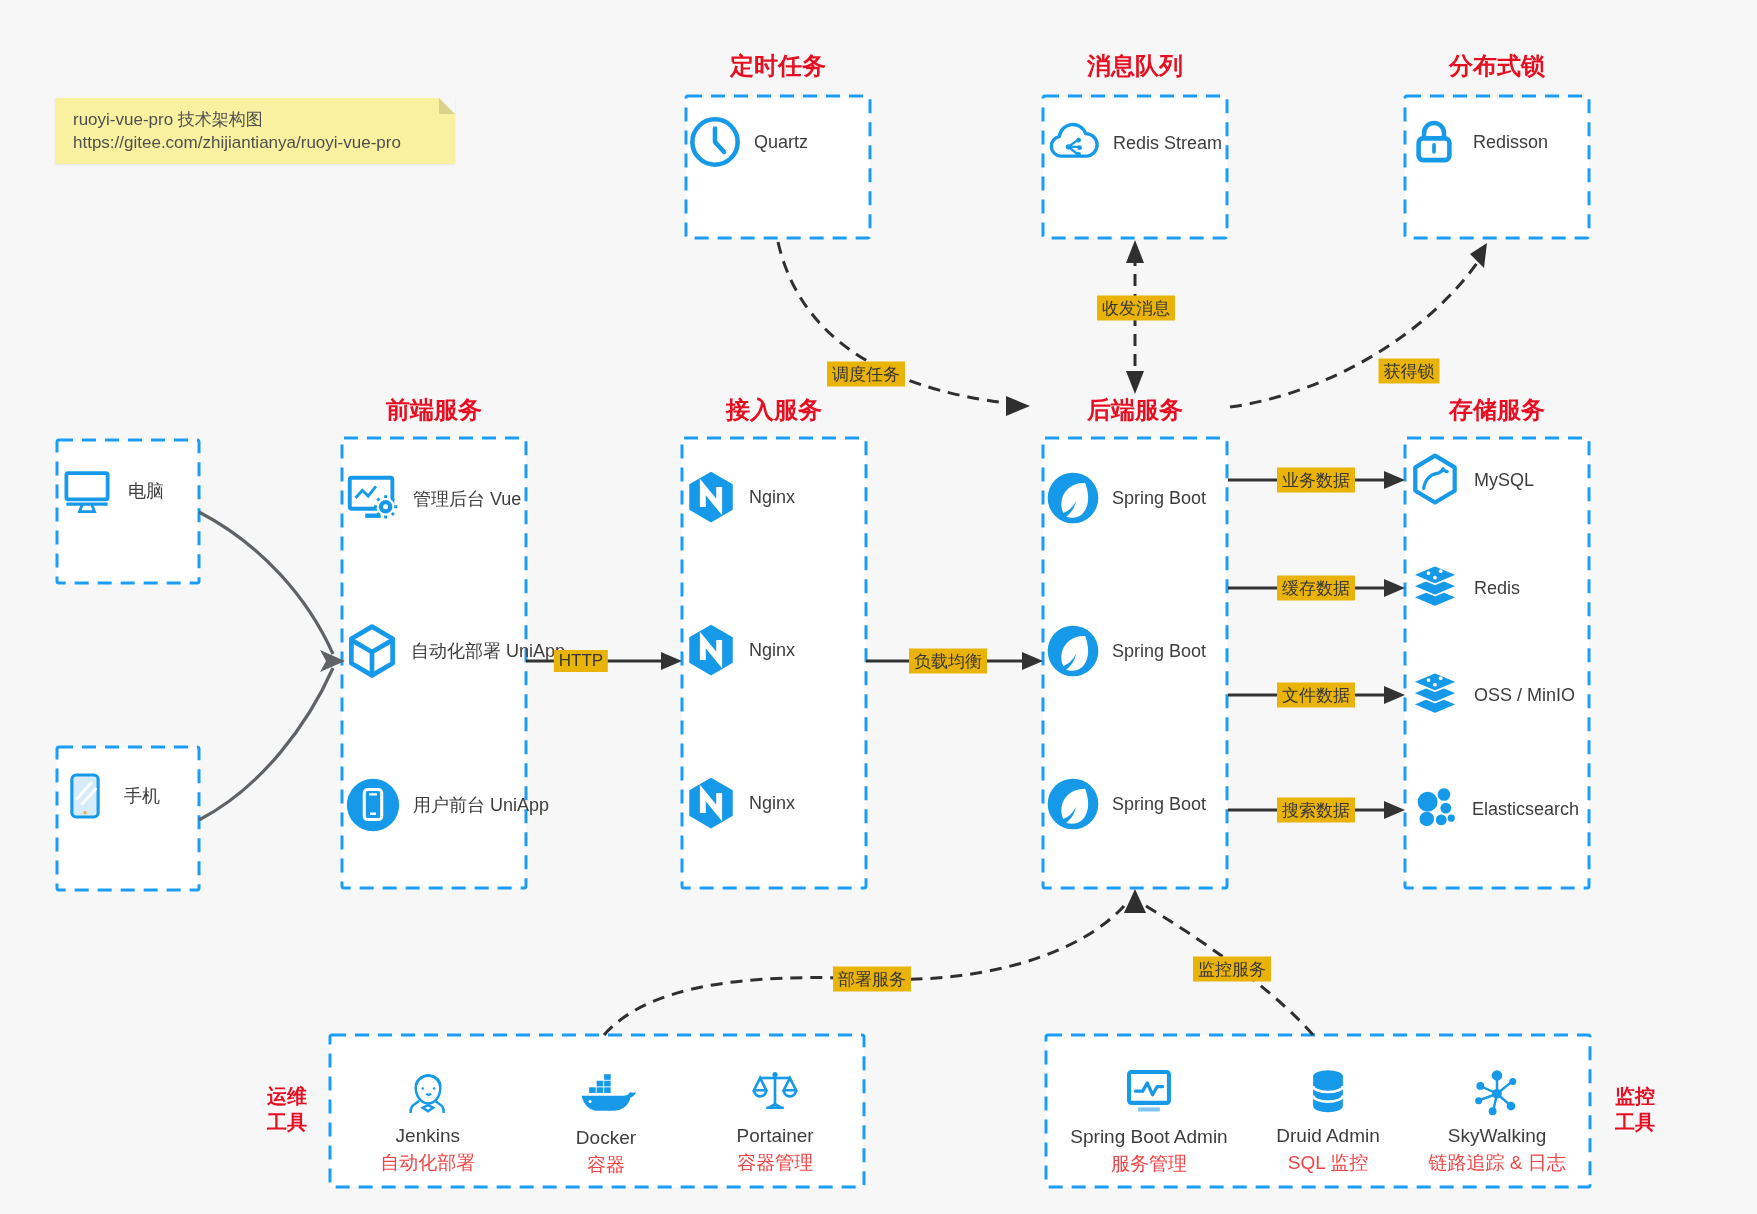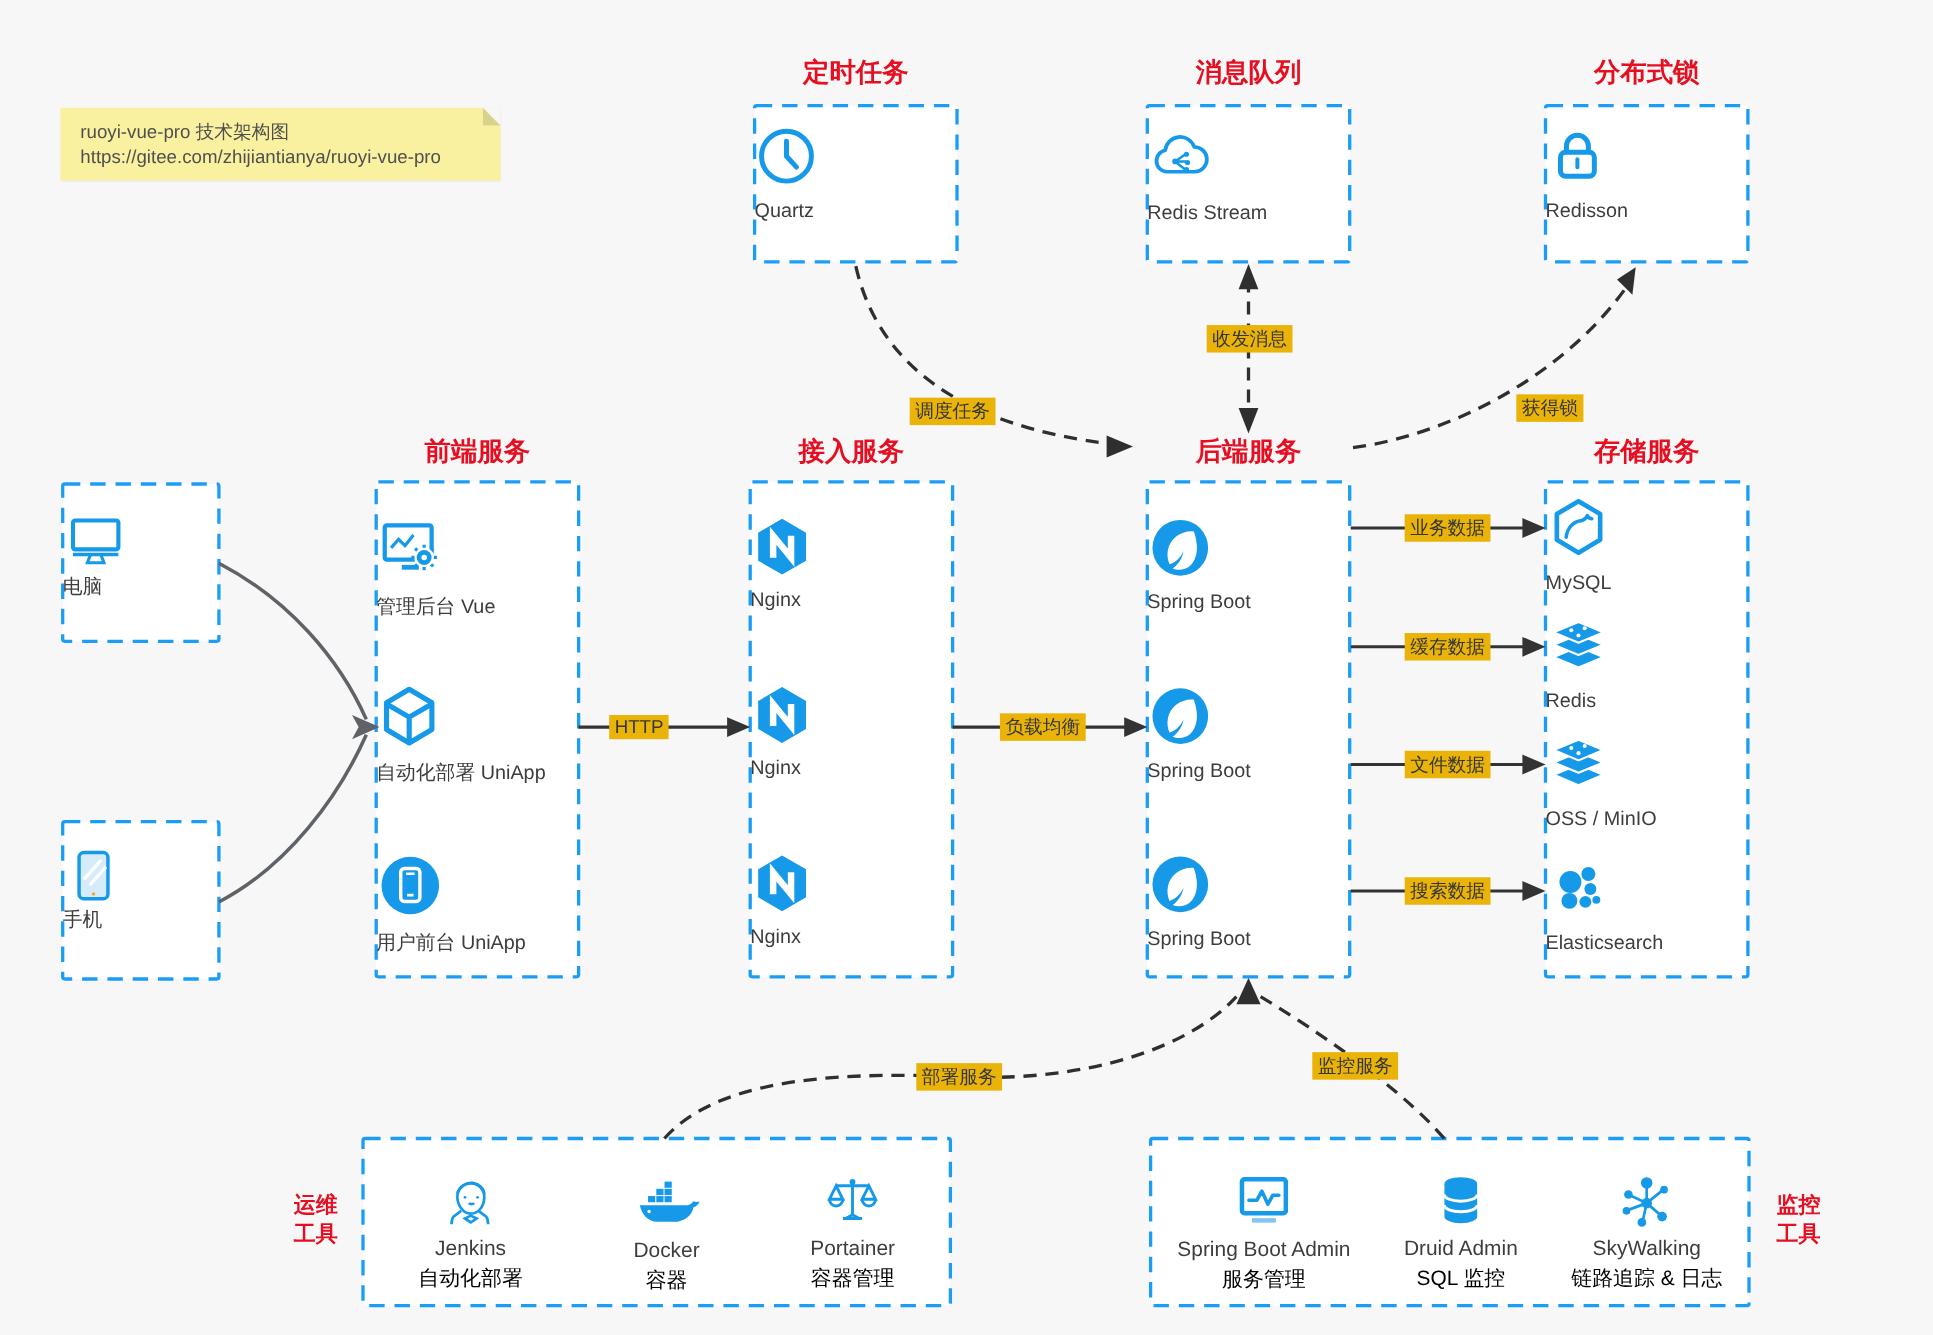--- a/index.html
+++ b/index.html
@@ -27,35 +27,35 @@
   .rtitle{
     position:absolute;transform:translateX(-50%);z-index:4;
     color:#e60f21;font-size:24px;font-weight:bold;white-space:nowrap;
   }
   .sidelabel{
     position:absolute;z-index:4;color:#e60f21;font-size:20px;font-weight:bold;
     line-height:26px;text-align:center;white-space:nowrap;
   }
 
   
-  .node{position:absolute;display:flex;flex-direction:column;z-index:3;}
+  .node{position:absolute;display:flex;align-items:center;z-index:3;}
   .node .lbl{font-size:18px;color:#3d3d3d;white-space:nowrap;}
   .topnode{width:184px;padding-top:17px;gap:10px;}
-  .clientnode{width:142px;padding-top:21px;}
+  .clientnode{width:142px;padding-top:21px;gap:11px;}
   .colitem{width:184px;gap:9px;}
   .icon{color:#1599e8;line-height:0;}
 
   
   .toolrow{
     position:absolute;z-index:3;display:flex;justify-content:space-around;
     align-items:center;box-sizing:border-box;padding-top:16px;
   }
   .toolitem{display:flex;flex-direction:column;align-items:center;gap:5px;}
   .toolitem .tname{font-size:19px;color:#3d3d3d;white-space:nowrap;line-height:22px;}
-  .toolitem .tdesc{font-size:19px;color:#000000;white-space:nowrap;line-height:22px;}
+  .toolitem .tdesc{font-size:19px;color:#ef4444;white-space:nowrap;line-height:22px;}
 
   
   .chip{
     position:absolute;transform:translate(-50%,-50%);z-index:5;
     background:#eab308;padding:1px 5px;font-size:17px;color:#363636;white-space:nowrap;
   }
 </style>
 </head>
 <body>
 

